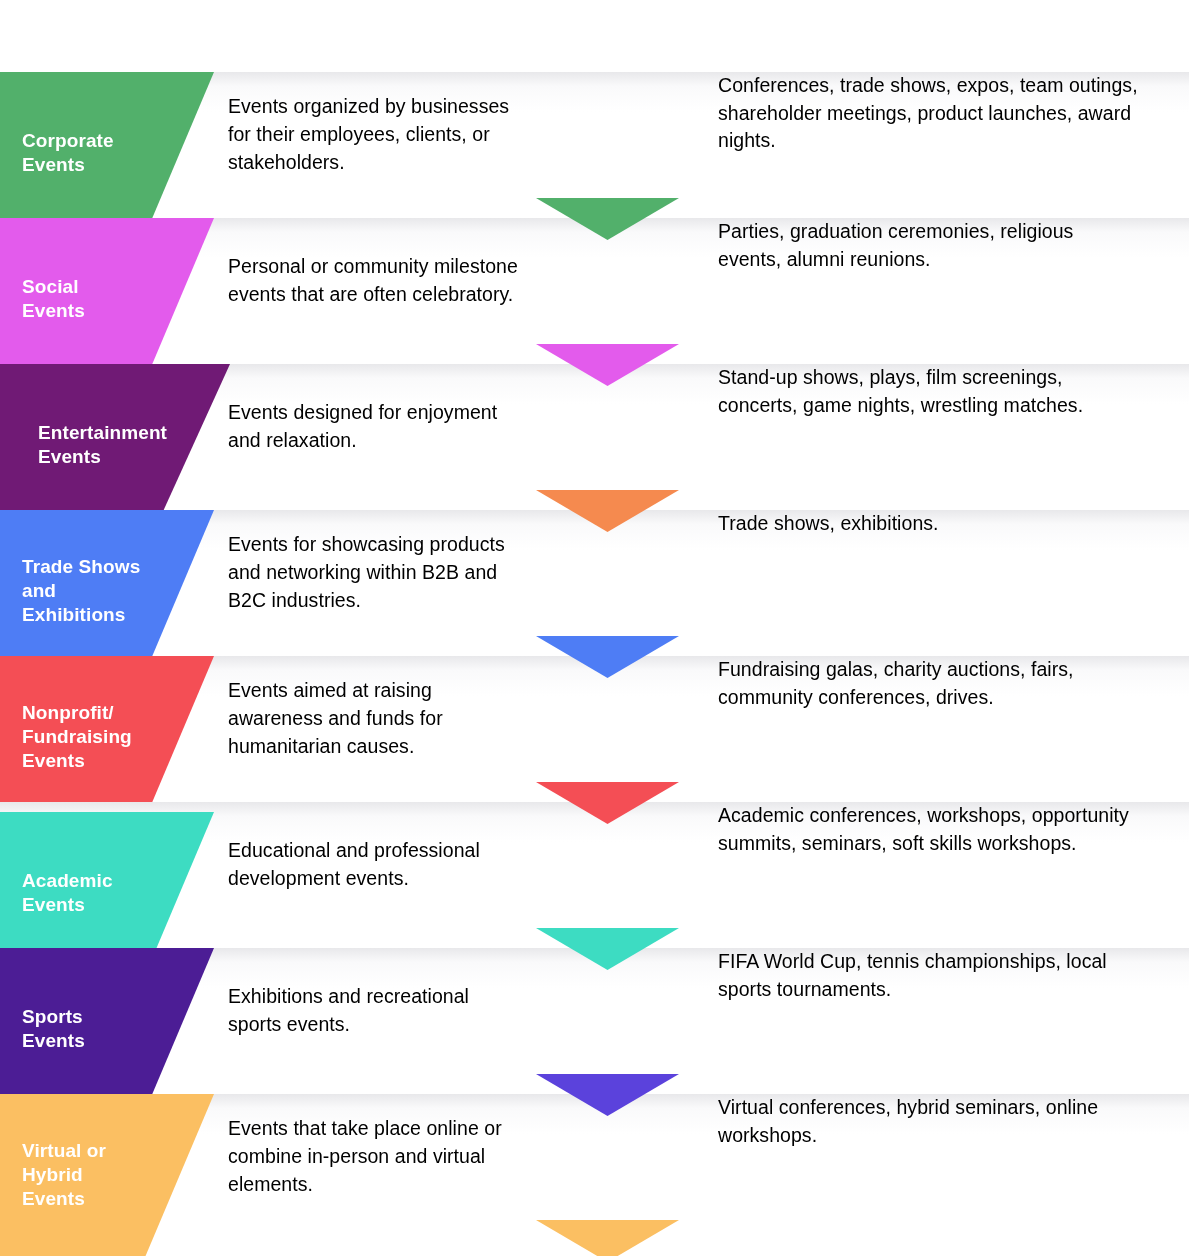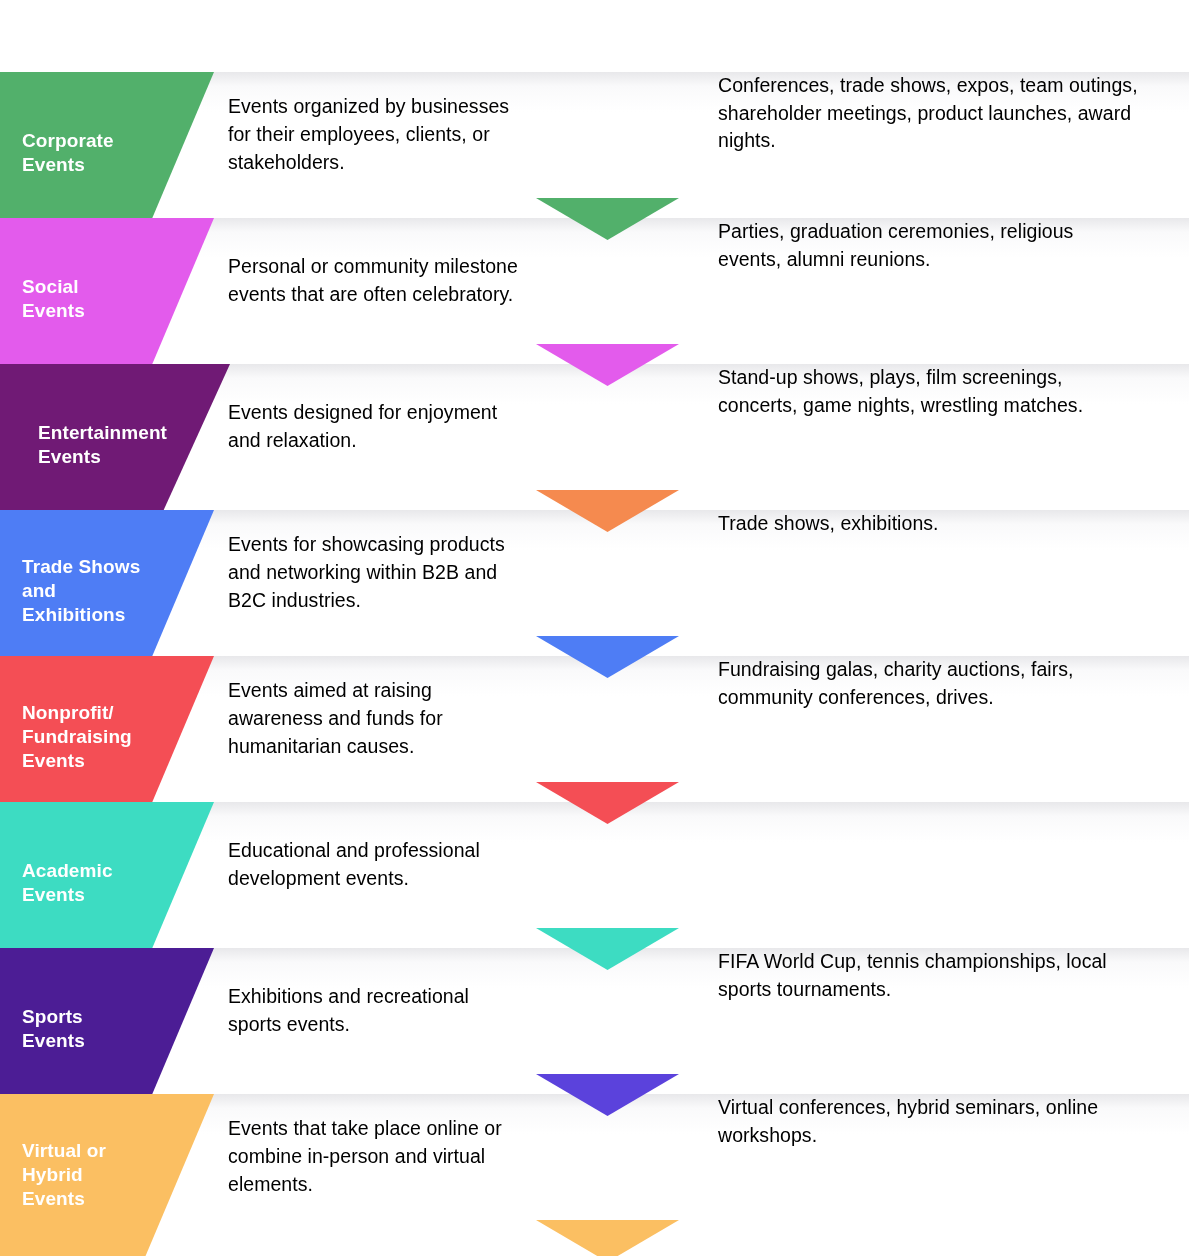--- a/index.html
+++ b/index.html
@@ -210,26 +210,29 @@
       </div>
       <div class="col-examples">
         <div class="body-text">Fundraising galas, charity auctions, fairs, community conferences, drives.</div>
       </div>
       <div class="notch-tri" style="background: rgb(244, 78, 85);"></div>
     </div>
     <div class="row" style="top: 802px;">
       <div class="panel">
         <div class="panel-tint"></div>
       </div>
-      <div class="tab" style="background: rgb(61, 220, 194);">
+      <div class="tab" style="background: rgb(61, 220, 194); margin-top: 10px;">
         <div class="tab-label">Academic
 Events</div>
       </div>
       <div class="col-desc">
         <div class="body-text">Educational and professional development events.</div>
+      </div>
+      <div class="col-examples">
+        <div class="body-text">Academic conferences, workshops, opportunity summits, seminars, soft skills workshops.</div>
       </div>
       <div class="notch-tri" style="background: rgb(61, 220, 194);"></div>
     </div>
     <div class="row" style="top: 948px;">
       <div class="panel">
         <div class="panel-tint"></div>
       </div>
       <div class="tab" style="background: #4c1d95;">
         <div class="tab-label">Sports
 Events</div>

